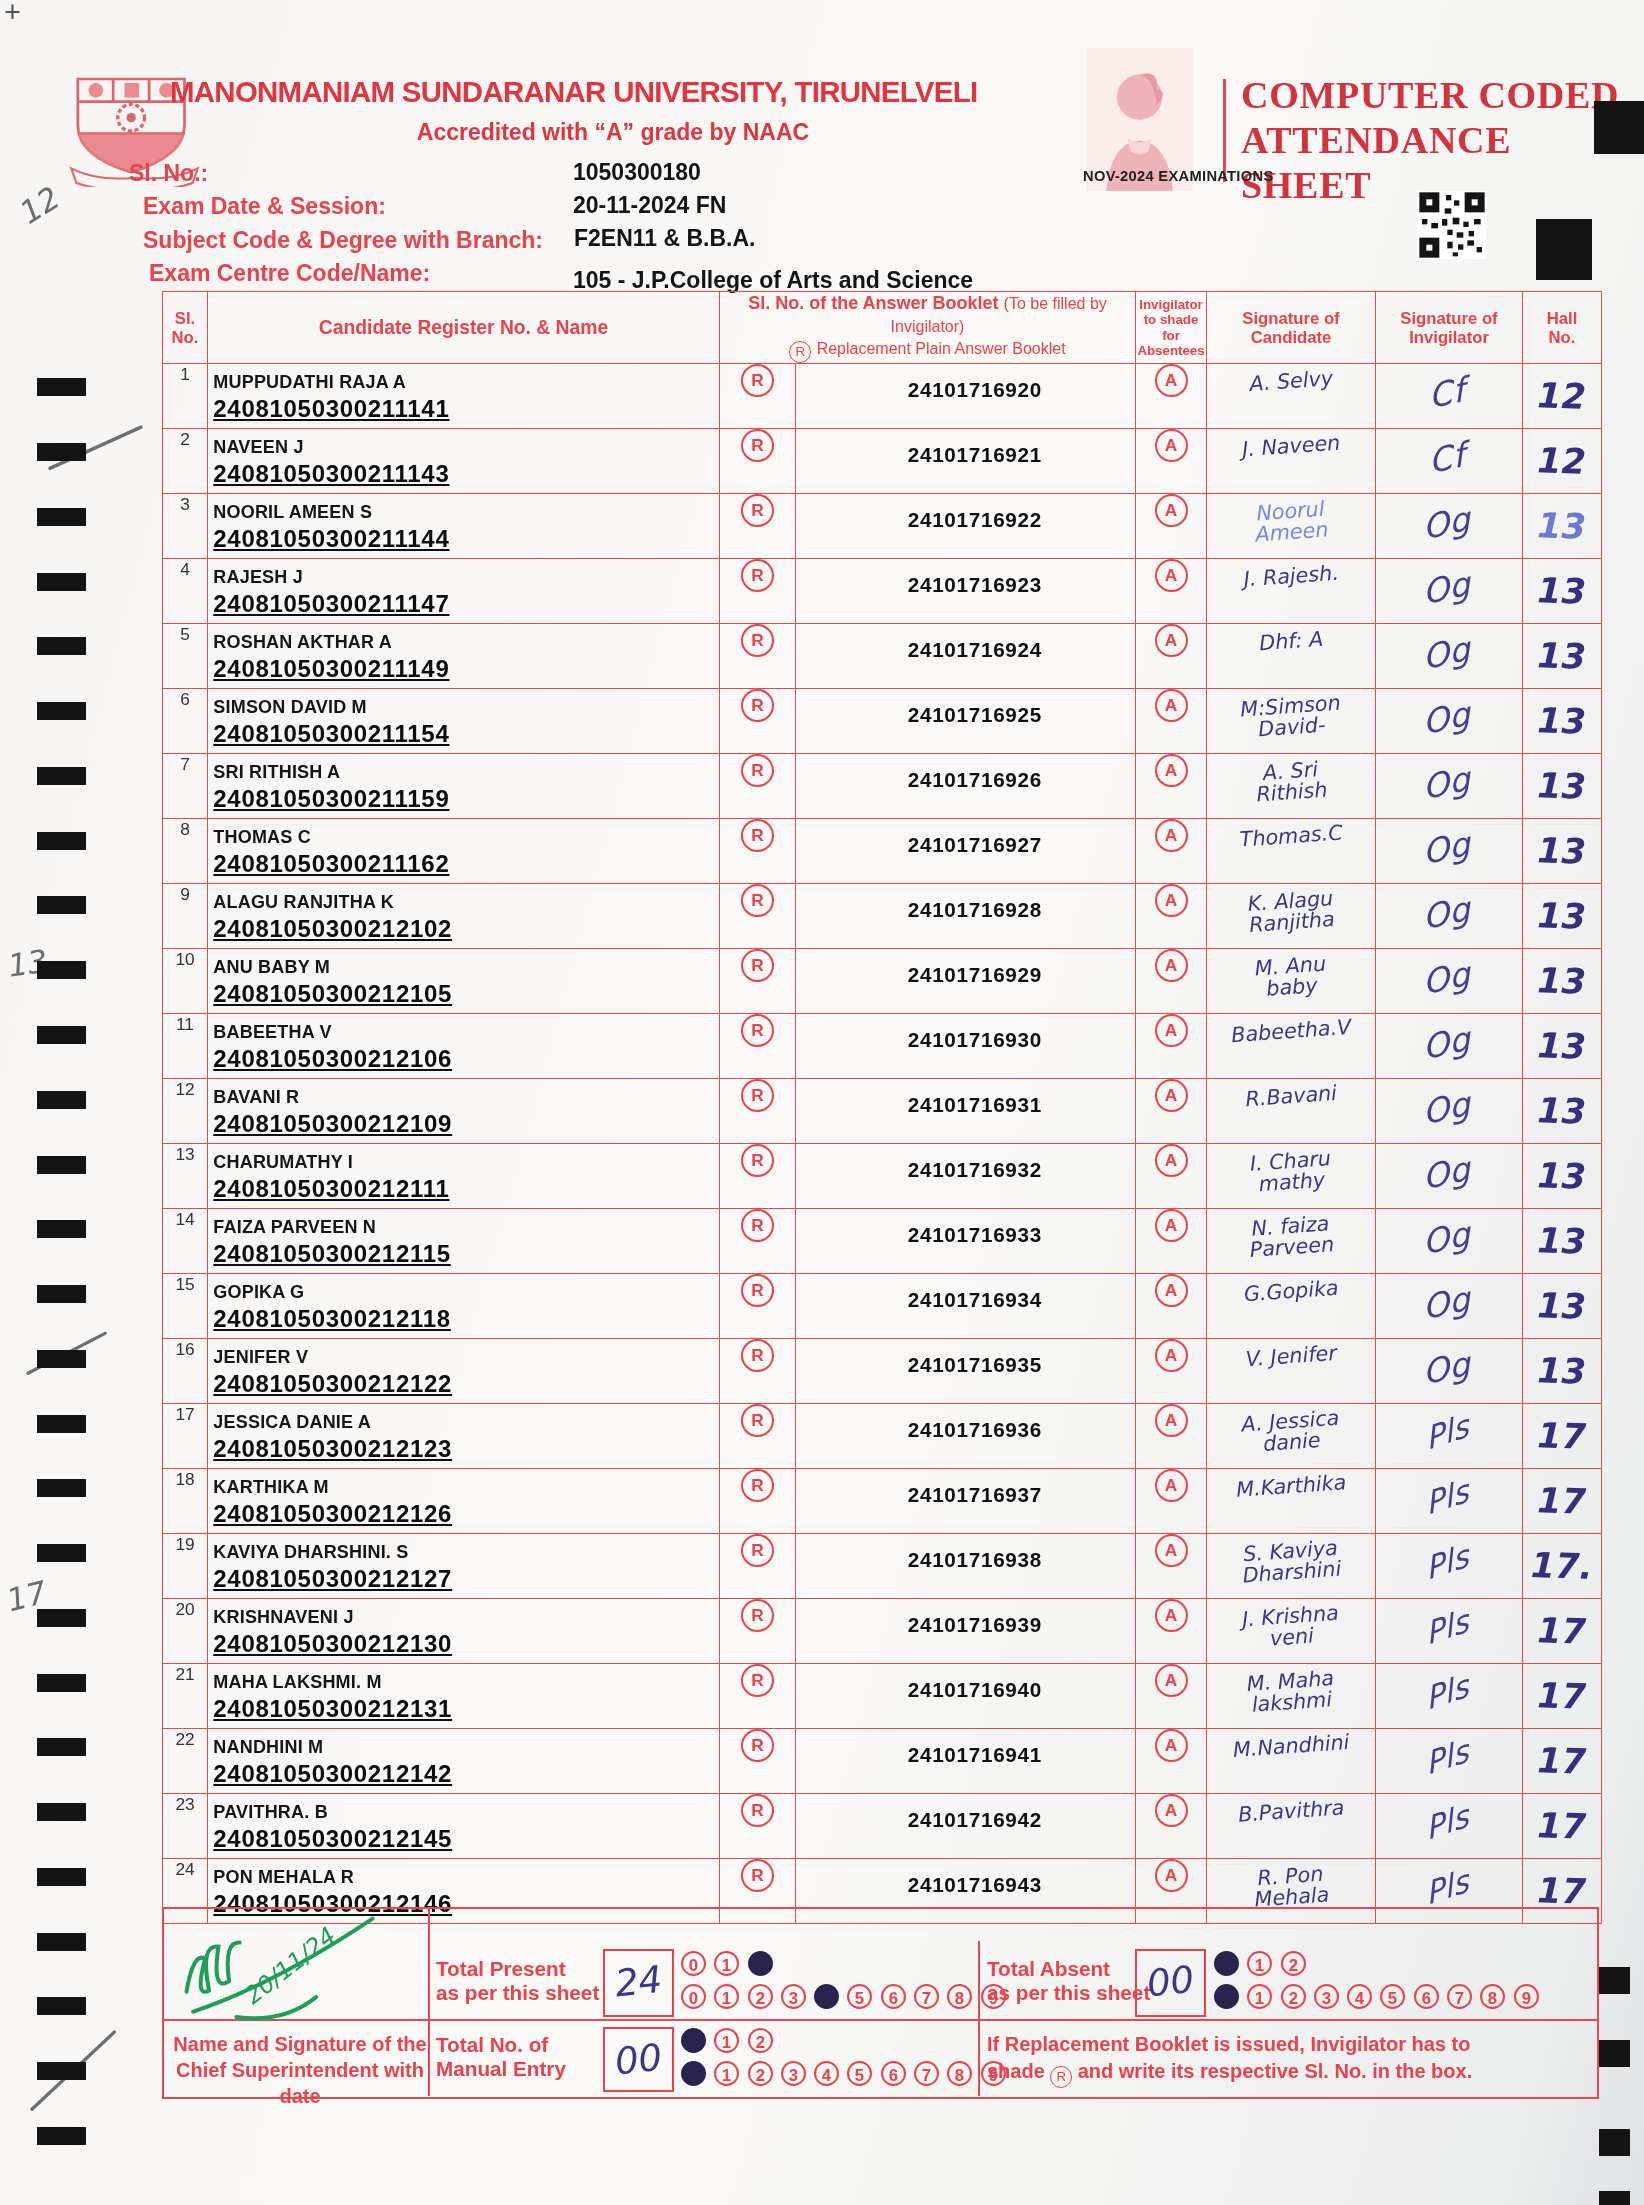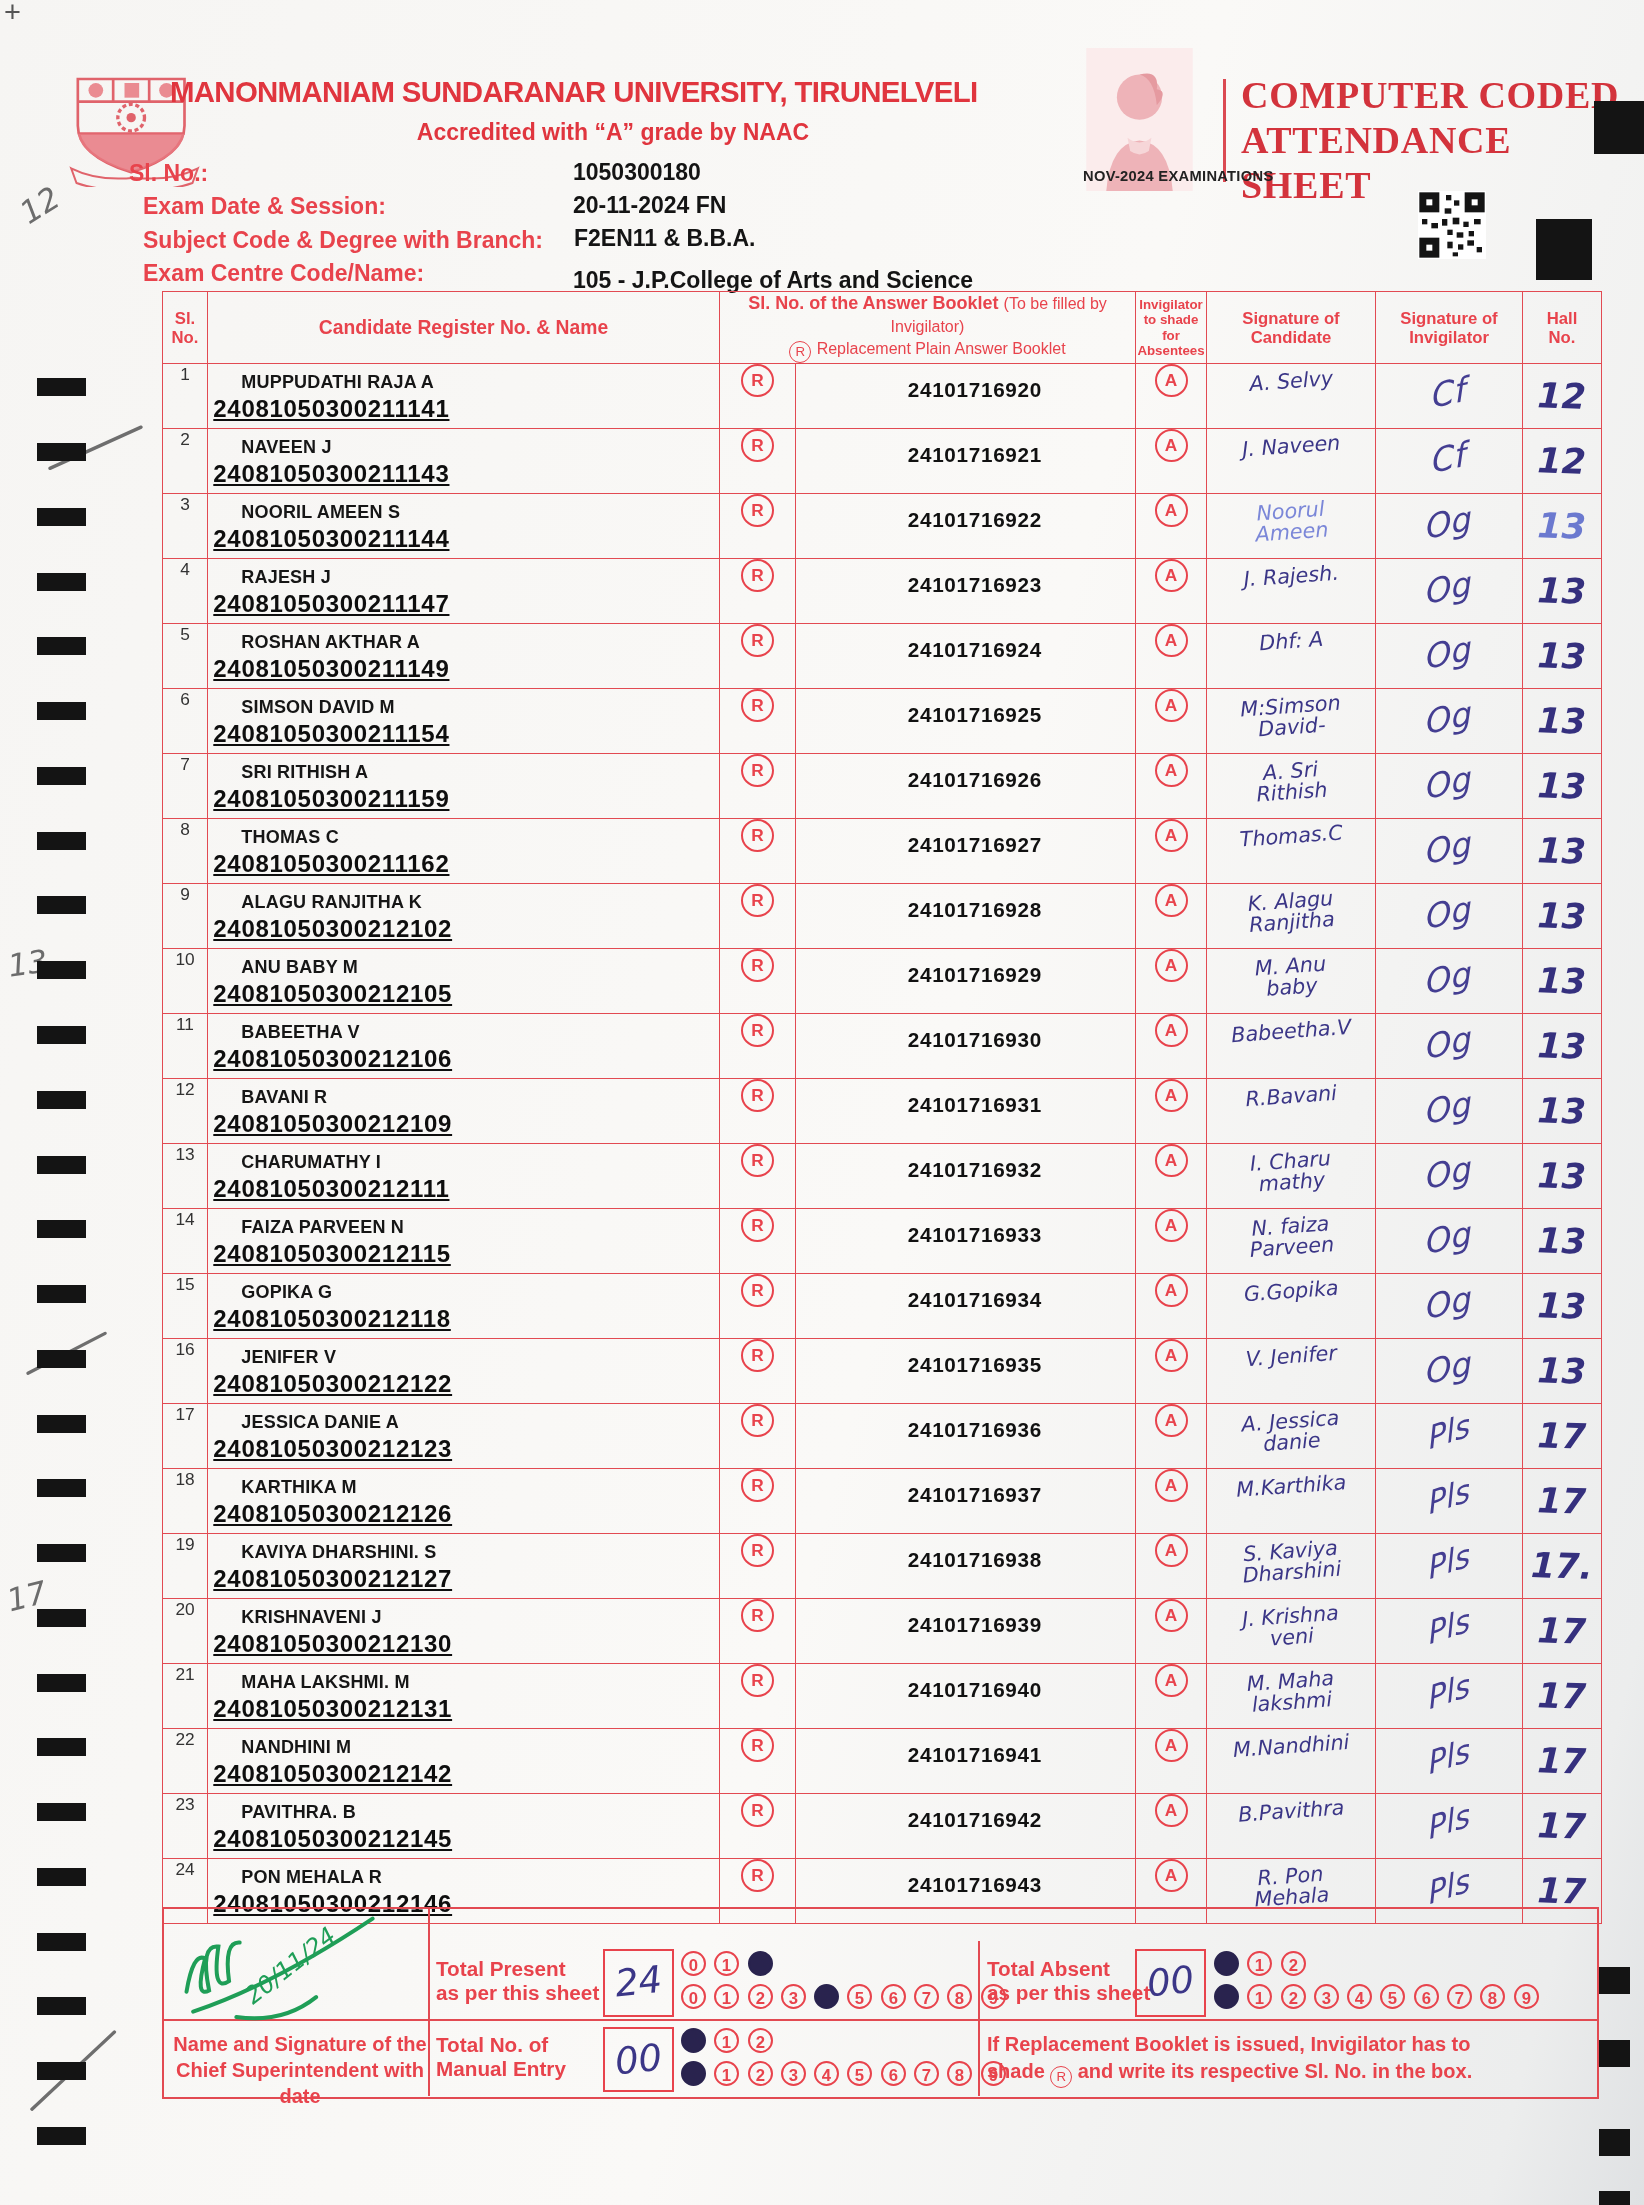--- a/index.html
+++ b/index.html
@@ -23,21 +23,21 @@
              background:transparent;}
   table.main th,table.main td{border:1.3px solid #e24a52;padding:0;vertical-align:top;overflow:visible;}
   table.main thead th{height:59px;vertical-align:middle;color:#e8434c;font-weight:bold;text-align:center;}
   .th-small{font-size:16.7px;line-height:1.15;white-space:pre-line;}
   .th-cand{font-size:19.3px;}
   .th-booklet{text-align:left;padding:2.7px 6.7px;font-size:18px;line-height:1.3;}
   .th-booklet .light{font-weight:normal;font-size:16px;}
   .th-abs{font-size:13.3px;font-weight:bold;white-space:pre-line;line-height:1.15;}
   tr.datarow{height:65px;}
   .sl{font-size:17.3px;color:#333;text-align:center;padding-top:20px;font-weight:normal;}
-  .cand-name{font-size:18px;font-weight:bold;color:#161616;padding:8px 0 0 5.3px;letter-spacing:0.2px;white-space:nowrap;margin-left:28px;}
+  .cand-name{font-size:18px;font-weight:bold;color:#161616;padding:8px 0 0 5.3px;letter-spacing:0.2px;white-space:nowrap;}
   .cand-reg{font-size:24px;font-weight:bold;color:#0e0e0e;padding:1.3px 0 0 5.3px;letter-spacing:0.7px;white-space:nowrap;text-decoration:underline;}
   .circ{display:inline-block;width:29px;height:29px;border:2px solid #e8434c;border-radius:50%;
         color:#e8434c;font-size:17.3px;font-weight:bold;text-align:center;line-height:29px;}
   .cell-circ{text-align:center;padding-top:16px;}
   .booklet{font-size:20.7px;font-weight:bold;color:#111;padding:13.3px 0 0 18.7px;letter-spacing:0.7px;text-align:center;}
   .rinline{display:inline-block;width:20px;height:20px;border:1.7px solid #e8434c;border-radius:50%;
            font-size:13.3px;line-height:20px;text-align:center;font-weight:normal;margin-right:5.3px;vertical-align:-2.7px;}
   .hw{font-family:"DejaVu Sans",sans-serif;font-style:italic;color:#3b3687;}
   .sig-cand{padding-top:6.7px;text-align:center;font-size:20.7px;line-height:1.05;transform:rotate(-4deg);}
   .sig-inv{text-align:center;font-size:33px;padding-top:9.3px;transform:rotate(-12deg) skewX(-10deg);color:#443e92;}
@@ -104,21 +104,21 @@
     <div>ATTENDANCE SHEET</div>
   </div>
   <div class="abs session">NOV-2024 EXAMINATIONS</div>
 
   <div class="abs meta-label" style="left:129px;top:160px">Sl. No.:</div>
   <div class="abs meta-value" style="left:573px;top:159px">1050300180</div>
   <div class="abs meta-label" style="left:143px;top:193px">Exam Date &amp; Session:</div>
   <div class="abs meta-value" style="left:573px;top:192px">20-11-2024 FN</div>
   <div class="abs meta-label" style="left:143px;top:227px">Subject Code &amp; Degree with Branch:</div>
   <div class="abs meta-value" style="left:574px;top:225px">F2EN11 &amp; B.B.A.</div>
-  <div class="abs meta-label" style="left:143px;top:260px">Exam Centre Code/Name:</div>
+  <div class="abs meta-label" style="left:149px;top:260px">Exam Centre Code/Name:</div>
   <div class="abs meta-value" style="left:573px;top:267px">105 - J.P.College of Arts and Science</div>
 
   <svg class="abs qr" width="68" height="68" viewBox="0 0 102 102">
     <rect width="102" height="102" fill="#fff"></rect>
     <g fill="#141414">
       <rect x="2" y="2" width="30" height="30"></rect>
         <rect x="70" y="2" width="30" height="30"></rect>
         <rect x="2" y="70" width="30" height="30"></rect>
       <rect x="10" y="10" width="14" height="14" fill="#fff" stroke="#141414" stroke-width="5"></rect>
       <rect x="78" y="10" width="14" height="14" fill="#fff" stroke="#141414" stroke-width="5"></rect>

